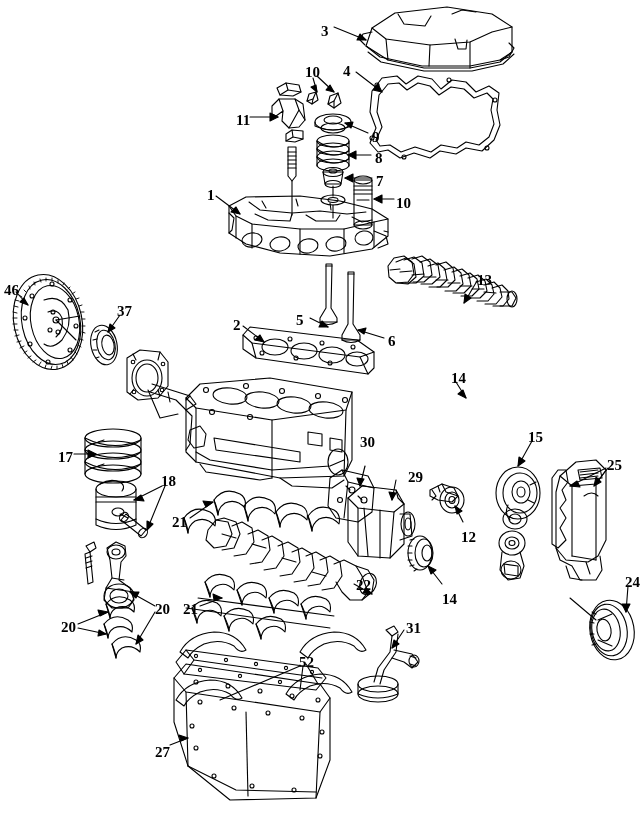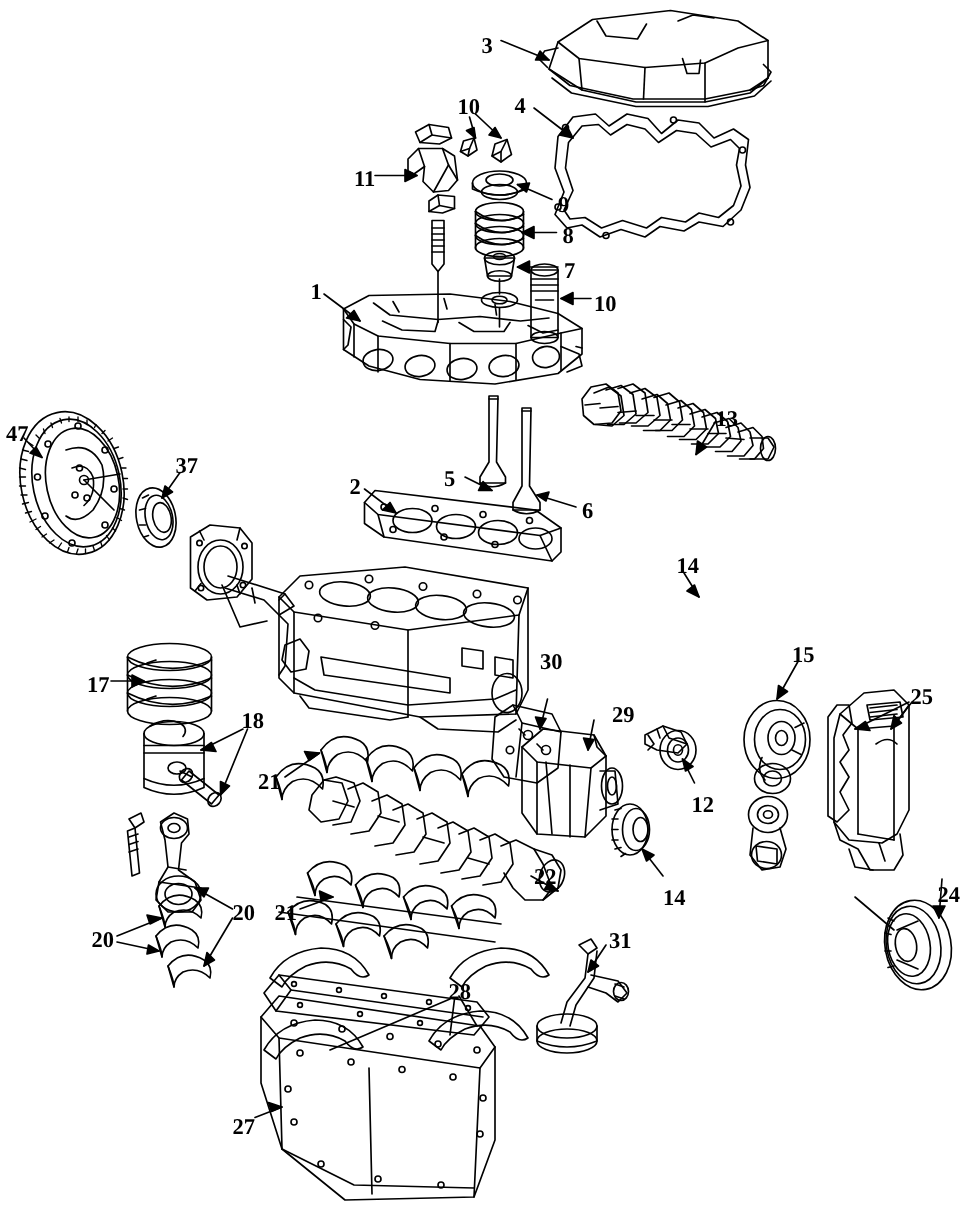--- a/index.html
+++ b/index.html
@@ -659,22 +659,22 @@
 <div class="cl" style="left:528px;top:430px">15</div>
 <div class="cl" style="left:461px;top:530px">12</div>
 <div class="cl" style="left:58px;top:450px">17</div>
 <div class="cl" style="left:161px;top:474px">18</div>
 <div class="cl" style="left:155px;top:602px">20</div>
 <div class="cl" style="left:61px;top:620px">20</div>
 <div class="cl" style="left:172px;top:515px">21</div>
 <div class="cl" style="left:183px;top:602px">21</div>
 <div class="cl" style="left:356px;top:578px">22</div>
 <div class="cl" style="left:117px;top:304px">37</div>
-<div class="cl" style="left:625px;top:590px">24</div>
+<div class="cl" style="left:625px;top:575px">24</div>
 <div class="cl" style="left:607px;top:458px">25</div>
-<div class="cl" style="left:4px;top:283px">47</div>
+<div class="cl" style="left:4px;top:283px">46</div>
 <div class="cl" style="left:155px;top:745px">27</div>
-<div class="cl" style="left:299px;top:655px">28</div>
+<div class="cl" style="left:299px;top:655px">52</div>
 <div class="cl" style="left:408px;top:470px">29</div>
 <div class="cl" style="left:360px;top:435px">30</div>
 <div class="cl" style="left:406px;top:621px">31</div>
 
 </div>
 
 </body></html>

